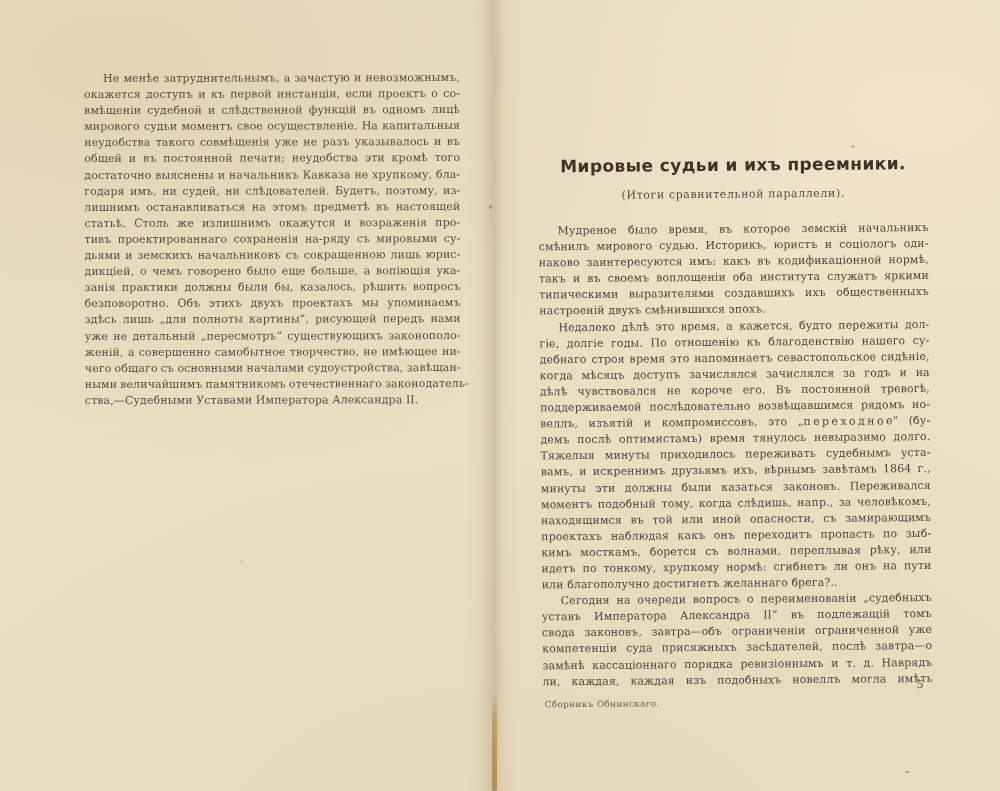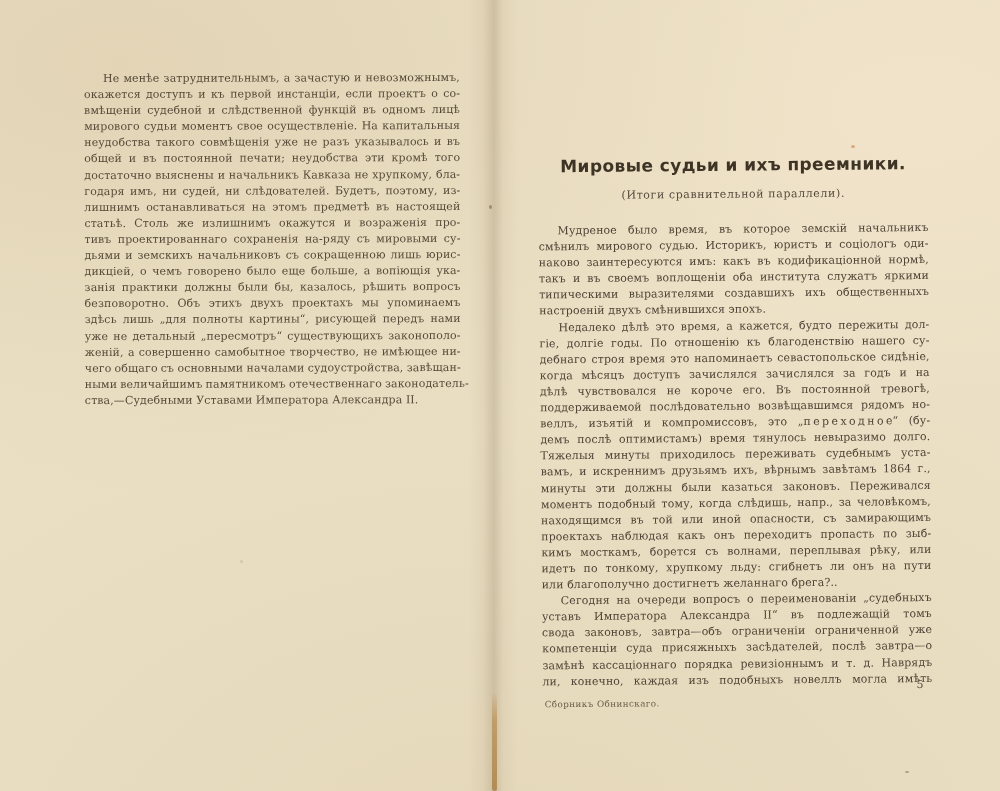--- a/index.html
+++ b/index.html
@@ -125,28 +125,28 @@
           <div class="line"><span>поддерживаемой</span><span>послѣдовательно</span><span>возвѣщавшимся</span><span>рядомъ</span><span>но-</span></div>
           <div class="line"><span>веллъ,</span><span>изъятій</span><span>и</span><span>компромиссовъ,</span><span>это</span><span>„п е р е х о д н о е“</span><span>(бу-</span></div>
           <div class="line"><span>демъ</span><span>послѣ</span><span>оптимистамъ)</span><span>время</span><span>тянулось</span><span>невыразимо</span><span>долго.</span></div>
           <div class="line"><span>Тяжелыя</span><span>минуты</span><span>приходилось</span><span>переживать</span><span>судебнымъ</span><span>уста-</span></div>
           <div class="line"><span>вамъ,</span><span>и</span><span>искреннимъ</span><span>друзьямъ</span><span>ихъ,</span><span>вѣрнымъ</span><span>завѣтамъ</span><span>1864</span><span>г.,</span></div>
           <div class="line"><span>минуты</span><span>эти</span><span>должны</span><span>были</span><span>казаться</span><span>законовъ.</span><span>Переживался</span></div>
           <div class="line"><span>моментъ</span><span>подобный</span><span>тому,</span><span>когда</span><span>слѣдишь,</span><span>напр.,</span><span>за</span><span>человѣкомъ,</span></div>
           <div class="line"><span>находящимся</span><span>въ</span><span>той</span><span>или</span><span>иной</span><span>опасности,</span><span>съ</span><span>замирающимъ</span></div>
           <div class="line"><span>проектахъ</span><span>наблюдая</span><span>какъ</span><span>онъ</span><span>переходитъ</span><span>пропасть</span><span>по</span><span>зыб-</span></div>
           <div class="line"><span>кимъ</span><span>мосткамъ,</span><span>борется</span><span>съ</span><span>волнами,</span><span>переплывая</span><span>рѣку,</span><span>или</span></div>
-          <div class="line"><span>идетъ</span><span>по</span><span>тонкому,</span><span>хрупкому</span><span>льду:</span><span>сгибнетъ</span><span>ли</span><span>онъ</span><span>на</span><span>пути</span></div>
+          <div class="line"><span>идетъ</span><span>по</span><span>тонкому,</span><span>хрупкому</span><span>нормѣ:</span><span>сгибнетъ</span><span>ли</span><span>онъ</span><span>на</span><span>пути</span></div>
           <div class="line last"><span>или</span><span>благополучно</span><span>достигнетъ</span><span>желаннаго</span><span>брега?..</span></div>
         </div>
         <div class="para">
           <div class="line first"><span>Сегодня</span><span>на</span><span>очереди</span><span>вопросъ</span><span>о</span><span>переименованіи</span><span>„судебныхъ</span></div>
           <div class="line"><span>уставъ</span><span>Императора</span><span>Александра</span><span>II“</span><span>въ</span><span>подлежащій</span><span>томъ</span></div>
           <div class="line"><span>свода</span><span>законовъ,</span><span>завтра—объ</span><span>ограниченіи</span><span>ограниченной</span><span>уже</span></div>
           <div class="line"><span>компетенціи</span><span>суда</span><span>присяжныхъ</span><span>засѣдателей,</span><span>послѣ</span><span>завтра—о</span></div>
           <div class="line"><span>замѣнѣ</span><span>кассаціоннаго</span><span>порядка</span><span>ревизіоннымъ</span><span>и</span><span>т.</span><span>д.</span><span>Наврядъ</span></div>
-          <div class="line"><span>ли,</span><span>конечно,</span><span>каждая</span><span>изъ</span><span>подобныхъ</span><span>новеллъ</span><span>могла</span><span>имѣть</span></div>
+          <div class="line"><span>ли,</span><span>каждая,</span><span>каждая</span><span>изъ</span><span>подобныхъ</span><span>новеллъ</span><span>могла</span><span>имѣть</span></div>
         </div>
       </div>
     <div class="sig">5</div>
     <div class="footnote">Сборникъ Обнинскаго.</div>
   </div>
 </div>
 
 </body></html>

